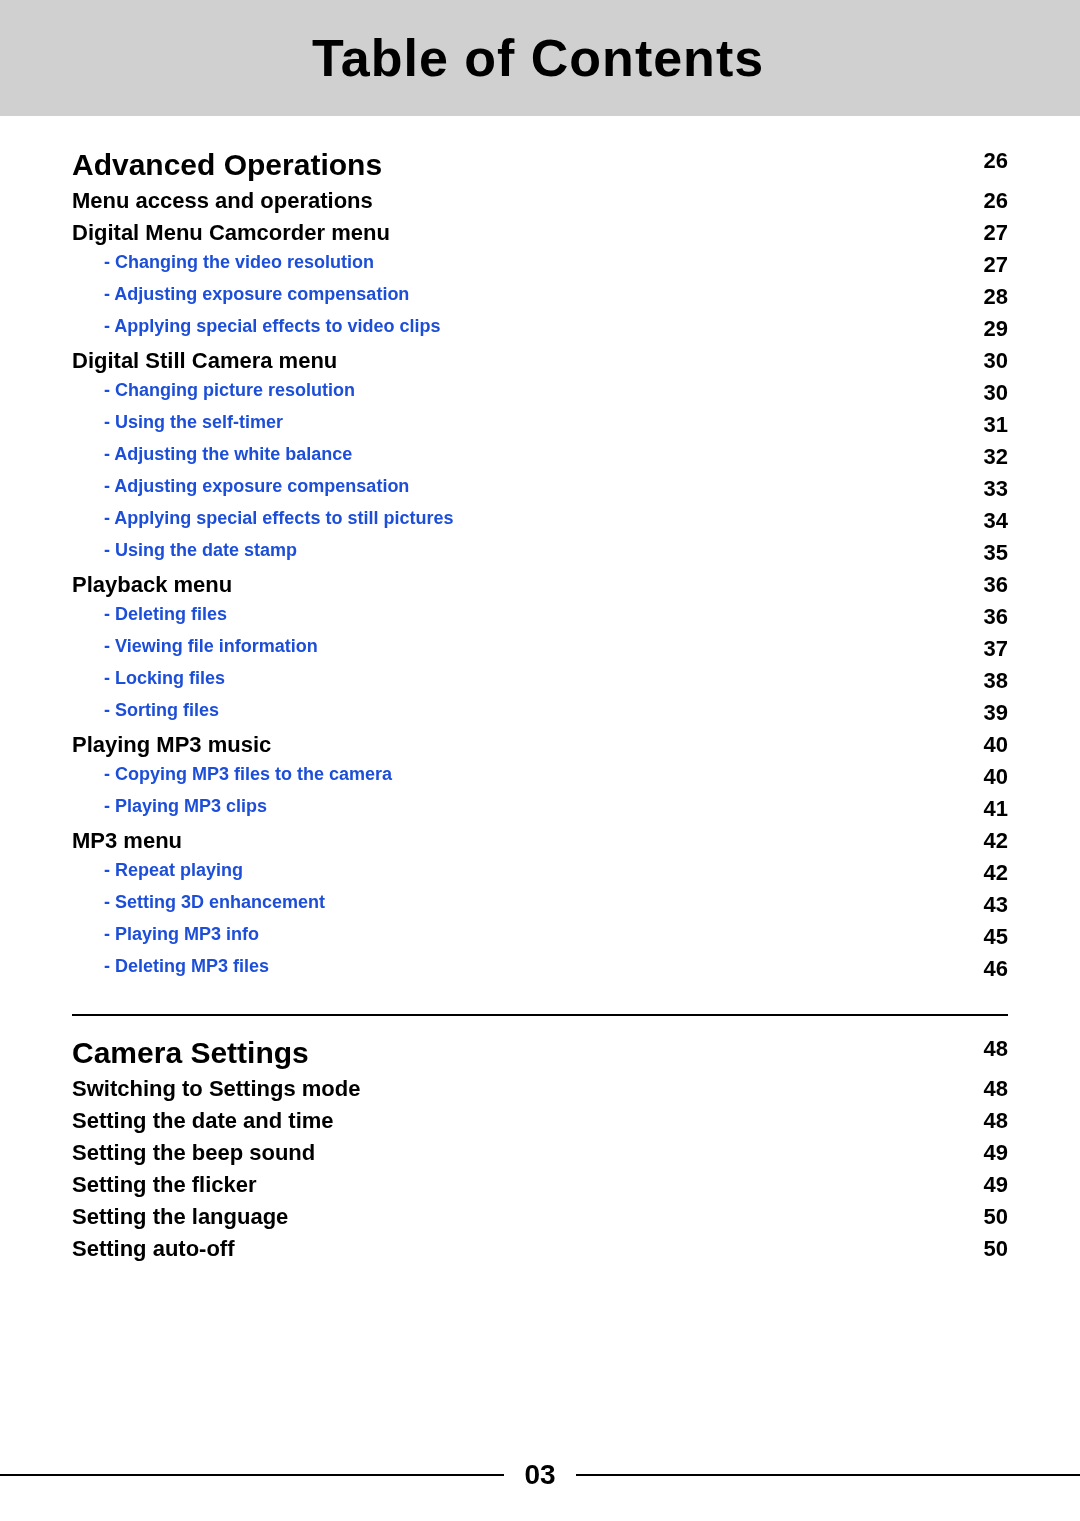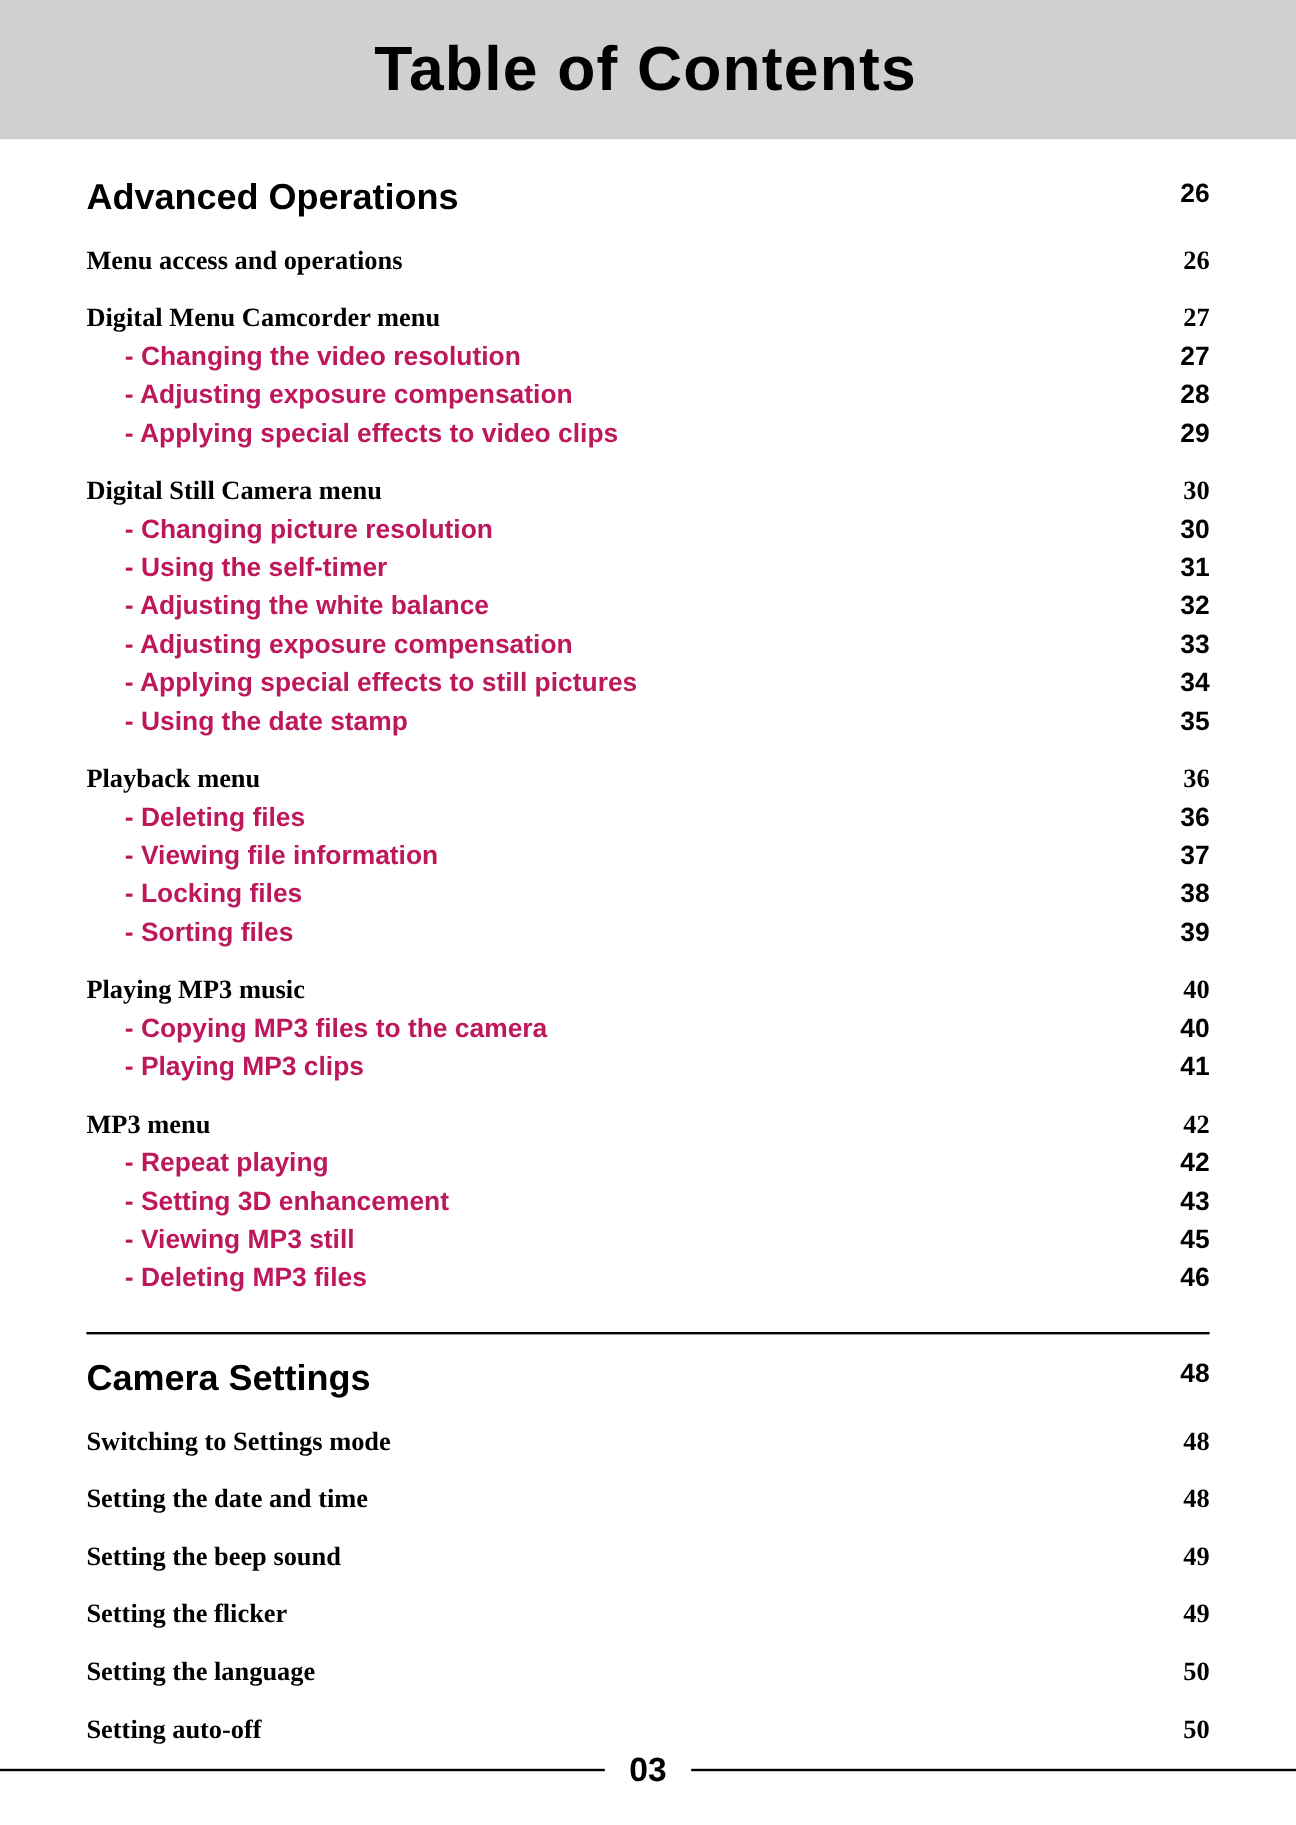--- a/index.html
+++ b/index.html
@@ -55,45 +55,44 @@
     }
 
     .toc-row .page-num {
       text-align: right;
       min-width: 50px;
       font-size: 22px;
     }
 
     
     .subsection-header {
-      margin-top: 22px;
+      margin-top: 6px;
       margin-bottom: 2px;
-      font-family: Liberation Serif, serif;
     }
 
     .subsection-header .label {
       font-size: 22px;
       font-weight: 800;
       color: #000;
     }
 
     .subsection-header .page-num {
       font-size: 22px;
       font-weight: 800;
     }
 
     
     .sub-item {
       margin-top: 6px;
     }
 
     .sub-item .label {
-      font-size: 22px;
+      font-size: 18px;
       font-weight: 700;
-      color: #be185d;
+      color: #1d4ed8;
       padding-left: 32px;
     }
 
     .sub-item .page-num {
       font-size: 22px;
       font-weight: 700;
     }
 
     
     .top-section {
@@ -247,21 +246,21 @@
       </div>
       <div class="toc-row sub-item">
         <span class="label">- Repeat playing</span>
         <span class="page-num">42</span>
       </div>
       <div class="toc-row sub-item">
         <span class="label">- Setting 3D enhancement</span>
         <span class="page-num">43</span>
       </div>
       <div class="toc-row sub-item">
-        <span class="label">- Viewing MP3 still</span>
+        <span class="label">- Playing MP3 info</span>
         <span class="page-num">45</span>
       </div>
       <div class="toc-row sub-item">
         <span class="label">- Deleting MP3 files</span>
         <span class="page-num">46</span>
       </div>
       <hr class="divider">
       <div class="toc-row top-section">
         <span class="label">Camera Settings</span>
         <span class="page-num">48</span>

